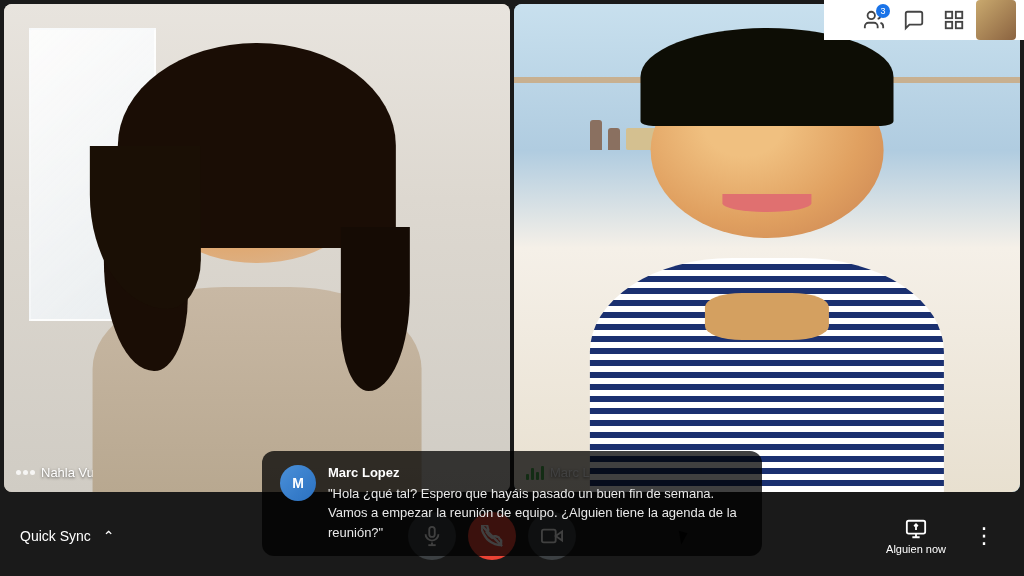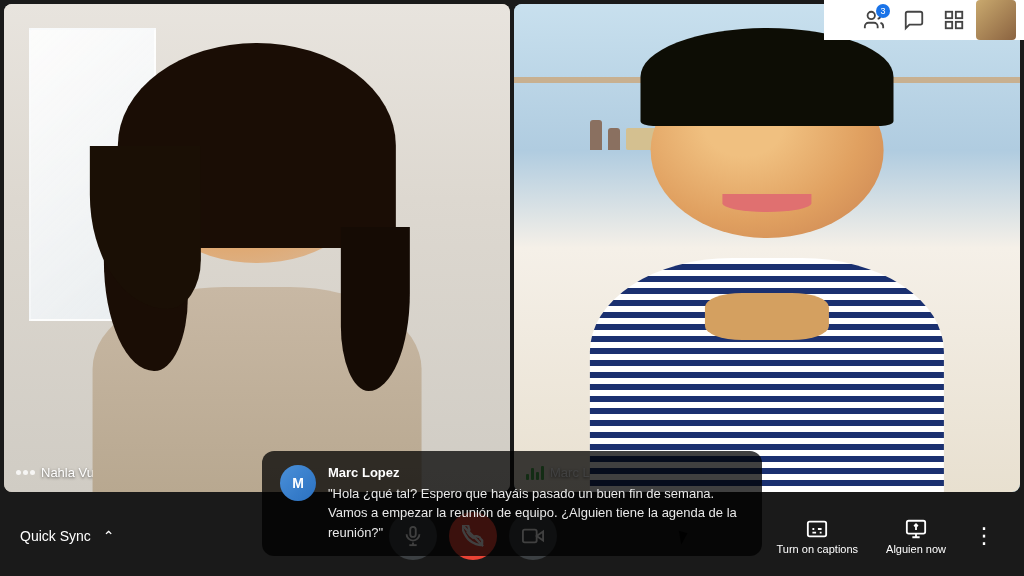--- a/index.html
+++ b/index.html
@@ -502,28 +502,20 @@
 
     <button class="ctrl-btn ctrl-btn-default" title="Camera">
       <svg width="22" height="22" viewBox="0 0 24 24" fill="none" stroke="white" stroke-width="2">
         <polygon points="23 7 16 12 23 17 23 7"></polygon>
         <rect x="1" y="5" width="15" height="14" rx="2" ry="2"></rect>
       </svg>
     </button>
   </div>
 
   <div class="controls-right">
-    <button class="text-btn">
-      <svg class="text-btn-icon" width="22" height="22" viewBox="0 0 24 24" fill="none" stroke="white" stroke-width="2">
-        <rect x="2" y="4" width="20" height="16" rx="2"></rect>
-        <path d="M7 12h2m4 0h4"></path>
-        <path d="M7 16h4m4 0h2"></path>
-      </svg>
-      <span class="text-btn-label">Turn on captions</span>
-    </button>
 
     <button class="text-btn">
       <svg class="text-btn-icon" width="22" height="22" viewBox="0 0 24 24" fill="none" stroke="white" stroke-width="2">
         <rect x="2" y="3" width="20" height="14" rx="2"></rect>
         <path d="M8 21h8m-4-4v4"></path>
         <polyline points="10 9 12 7 14 9"></polyline>
         <line x1="12" y1="7" x2="12" y2="13"></line>
       </svg>
       <span class="text-btn-label">Alguien now</span>
     </button>

